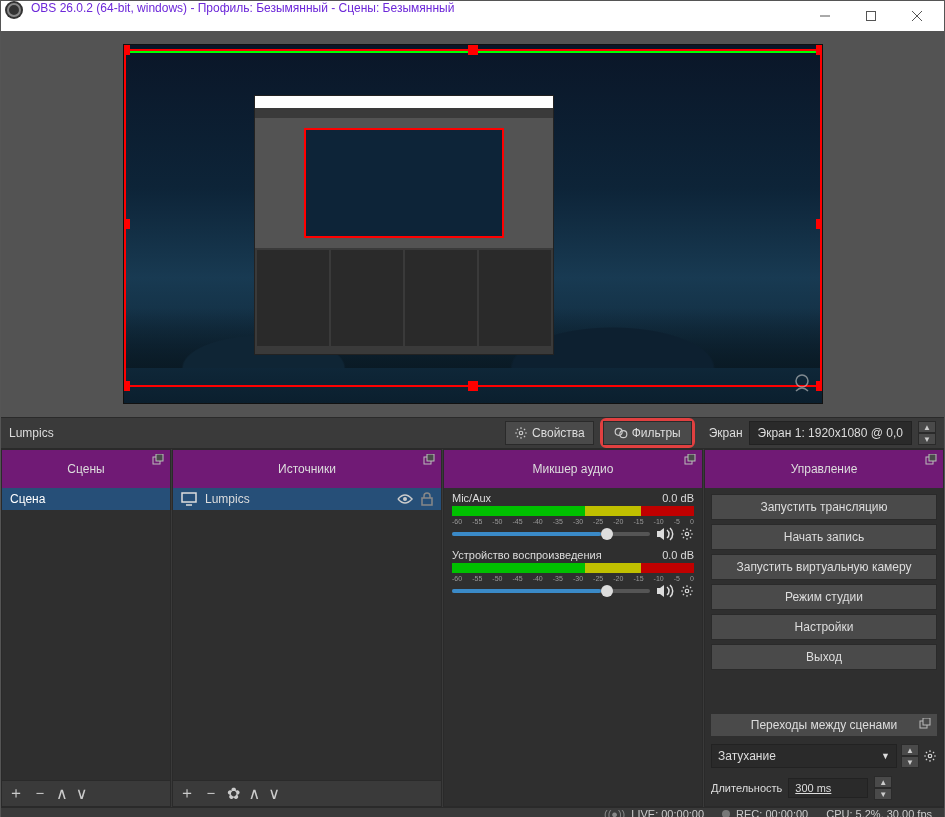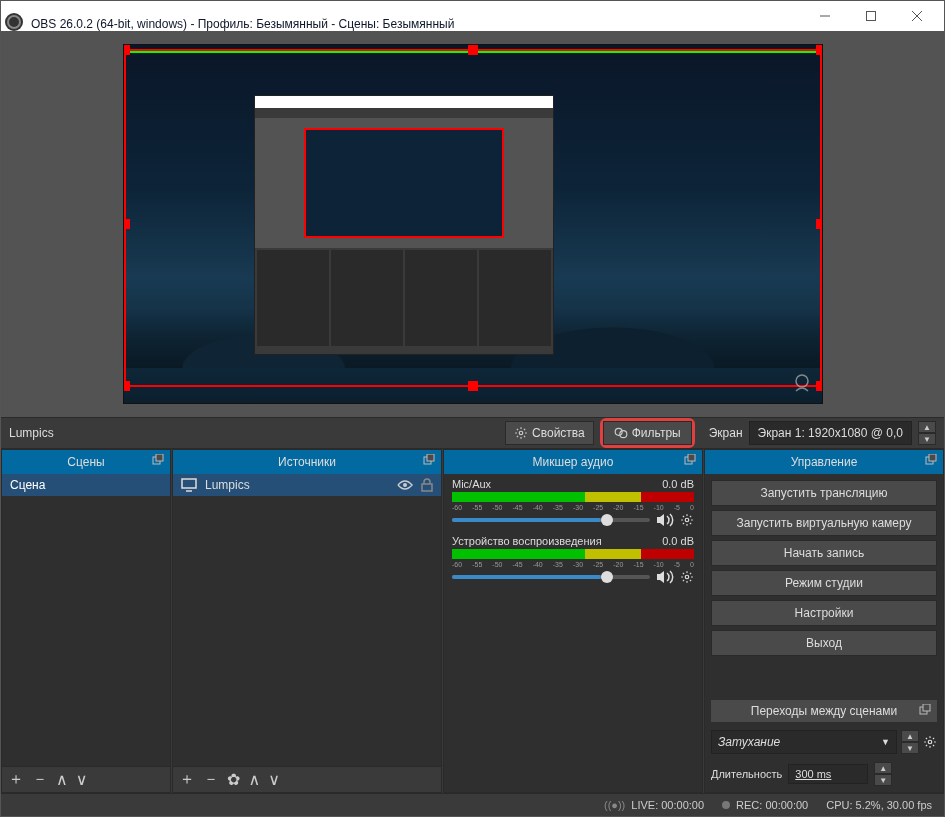--- a/index.html
+++ b/index.html
@@ -1,21 +1,21 @@
 <!DOCTYPE html>
 <html><head>
 <meta charset="utf-8">
 <style>
 * { box-sizing: border-box; margin: 0; padding: 0; font-family: "Segoe UI", Tahoma, sans-serif; }
 body { background: #f0f0f0; width: 945px; height: 817px; overflow: hidden; }
 
 .window { width: 945px; height: 817px; background: #fff; display: flex; flex-direction: column; border: 1px solid #555; }
 
 
-.titlebar { height: 30px; background: #fff; display: flex; align-items: flex-end; padding: 0 4px; color: #0f172a; font-size: 12px; }
+.titlebar { height: 30px; background: #fff; display: flex; align-items: flex-start; padding: 0 4px; color: #6d28d9; font-size: 12px; }
 .titlebar .obs-logo { width: 18px; height: 18px; border-radius: 50%; background: #333; margin-right: 8px; display:flex; align-items:center; justify-content:center; }
 .titlebar .obs-logo::after { content:""; width:10px; height:10px; border-radius:50%; border:2px solid #888; }
 .titlebar-title { flex: 1; }
 .titlebar-controls { display: flex; }
 .tb-btn { width: 46px; height: 30px; display: flex; align-items: center; justify-content: center; color: #555; }
 
 
 .menubar { height: 26px; background: #3a3a3a; display: flex; align-items: stretch; color: #ddd; font-size: 12px; padding: 0 4px; }
 .menu-item { padding: 0 10px; display: flex; align-items: center; cursor: default; }
 
@@ -43,21 +43,21 @@
 .filters-highlight { border: 3px solid #e04040; border-radius: 6px; padding: 0; }
 .filters-highlight .tool-btn { padding: 4px 10px; }
 .screen-select { flex: 0 0 auto; display: flex; align-items: center; gap: 6px; margin-left: 8px; }
 .screen-field { background: #2a2a2a; padding: 4px 8px; min-width: 160px; border: 1px solid #222; }
 .spinner { display:flex; flex-direction:column; }
 .spin-btn { width:18px; height:12px; background:#4a4a4a; border:1px solid #2a2a2a; display:flex; align-items:center; justify-content:center; font-size:8px; color:#ccc; }
 
 
 .docks { flex: 1; background: #3a3a3a; display: flex; gap: 1px; color: #ddd; font-size: 12px; }
 .dock { display: flex; flex-direction: column; background: #3a3a3a; border: 1px solid #2a2a2a; }
-.dock-header { height: 24px; background: #0369a1; display: flex; align-items: center; justify-content: center; position: relative; font-size: 12px; }
+.dock-header { height: 38px; background: #701a75; display: flex; align-items: center; justify-content: center; position: relative; font-size: 12px; }
 .dock-pop { position: absolute; right: 4px; top: 4px; width: 14px; height: 14px; color: #bbb; }
 .dock-body { flex: 1; background: #2f2f2f; position: relative; overflow: hidden; }
 .dock-footer { height: 26px; background: #3a3a3a; border-top: 1px solid #2a2a2a; display: flex; align-items: center; padding: 0 6px; gap: 8px; }
 .ftr-icon { color: #ccc; font-size: 16px; cursor: default; }
 
 .scenes { width: 170px; }
 .sources { width: 270px; }
 .mixer { flex: 1; }
 .controls { width: 240px; }
 
@@ -75,21 +75,21 @@
 .slider-track { flex:1; height:4px; background:#555; position:relative; border-radius:2px; }
 .slider-fill { position:absolute; left:0; top:0; bottom:0; width:75%; background:#3a8ac8; border-radius:2px; }
 .slider-thumb { position:absolute; left:75%; top:-4px; width:12px; height:12px; border-radius:50%; background:#ddd; }
 .mix-icon { color:#ddd; font-size:14px; }
 
 
 .ctrl-body { padding: 6px; display: flex; flex-direction: column; gap: 4px; }
 .ctrl-btn { background: #4a4a4a; border: 1px solid #2a2a2a; color: #ddd; text-align: center; padding: 5px 4px; font-size: 12px; }
 .trans-header { height:22px; background:#4a4a4a; display:flex; align-items:center; justify-content:center; font-size:12px; margin-top: 40px; position:relative; }
 .trans-row { display:flex; align-items:center; gap:4px; padding:4px 0; }
-.trans-select { flex:1; background:#2a2a2a; padding:4px 6px; border:1px solid #222; display:flex; justify-content:space-between; align-items:center;font-style:italic; }
+.trans-select { flex:1; background:#2a2a2a; padding:4px 6px; border:1px solid #222; display:flex; justify-content:space-between; align-items:center; }
 .dur-row { display:flex; align-items:center; gap:6px; font-size:11px; }
 .dur-field { background:#2a2a2a; padding:3px 6px; border:1px solid #222; width:80px;text-decoration:underline; }
 
 
 .statusbar { height: 24px; background: #3a3a3a; color: #ccc; font-size: 11px; display: flex; align-items: center; justify-content: flex-end; gap: 18px; padding: 0 12px; border-top: 1px solid #2a2a2a; }
 .status-item { display:flex; align-items:center; gap:6px; }
 .rec-dot { width:8px; height:8px; border-radius:50%; background:#777; }
 .live-icon { color:#888; }
 
 svg { display:block; }
@@ -361,22 +361,22 @@
         <span>Управление</span>
         <span class="dock-pop">
             <svg width="12" height="12" viewBox="0 0 12 12">
               <rect x="1" y="3" width="7" height="7" fill="none" stroke="#bbb"></rect>
               <rect x="4" y="0" width="7" height="7" fill="#4a4a4a" stroke="#bbb"></rect>
             </svg>
           </span>
       </div>
       <div class="dock-body ctrl-body">
         <div class="ctrl-btn">Запустить трансляцию</div>
+        <div class="ctrl-btn">Начать запись</div>
         <div class="ctrl-btn">Запустить виртуальную камеру</div>
-        <div class="ctrl-btn">Начать запись</div>
         <div class="ctrl-btn">Режим студии</div>
         <div class="ctrl-btn">Настройки</div>
         <div class="ctrl-btn">Выход</div>
 
         <div class="trans-header">
           <span>Переходы между сценами</span>
           <span class="dock-pop">
               <svg width="12" height="12" viewBox="0 0 12 12">
                 <rect x="1" y="3" width="7" height="7" fill="none" stroke="#bbb"></rect>
                 <rect x="4" y="0" width="7" height="7" fill="#4a4a4a" stroke="#bbb"></rect>

